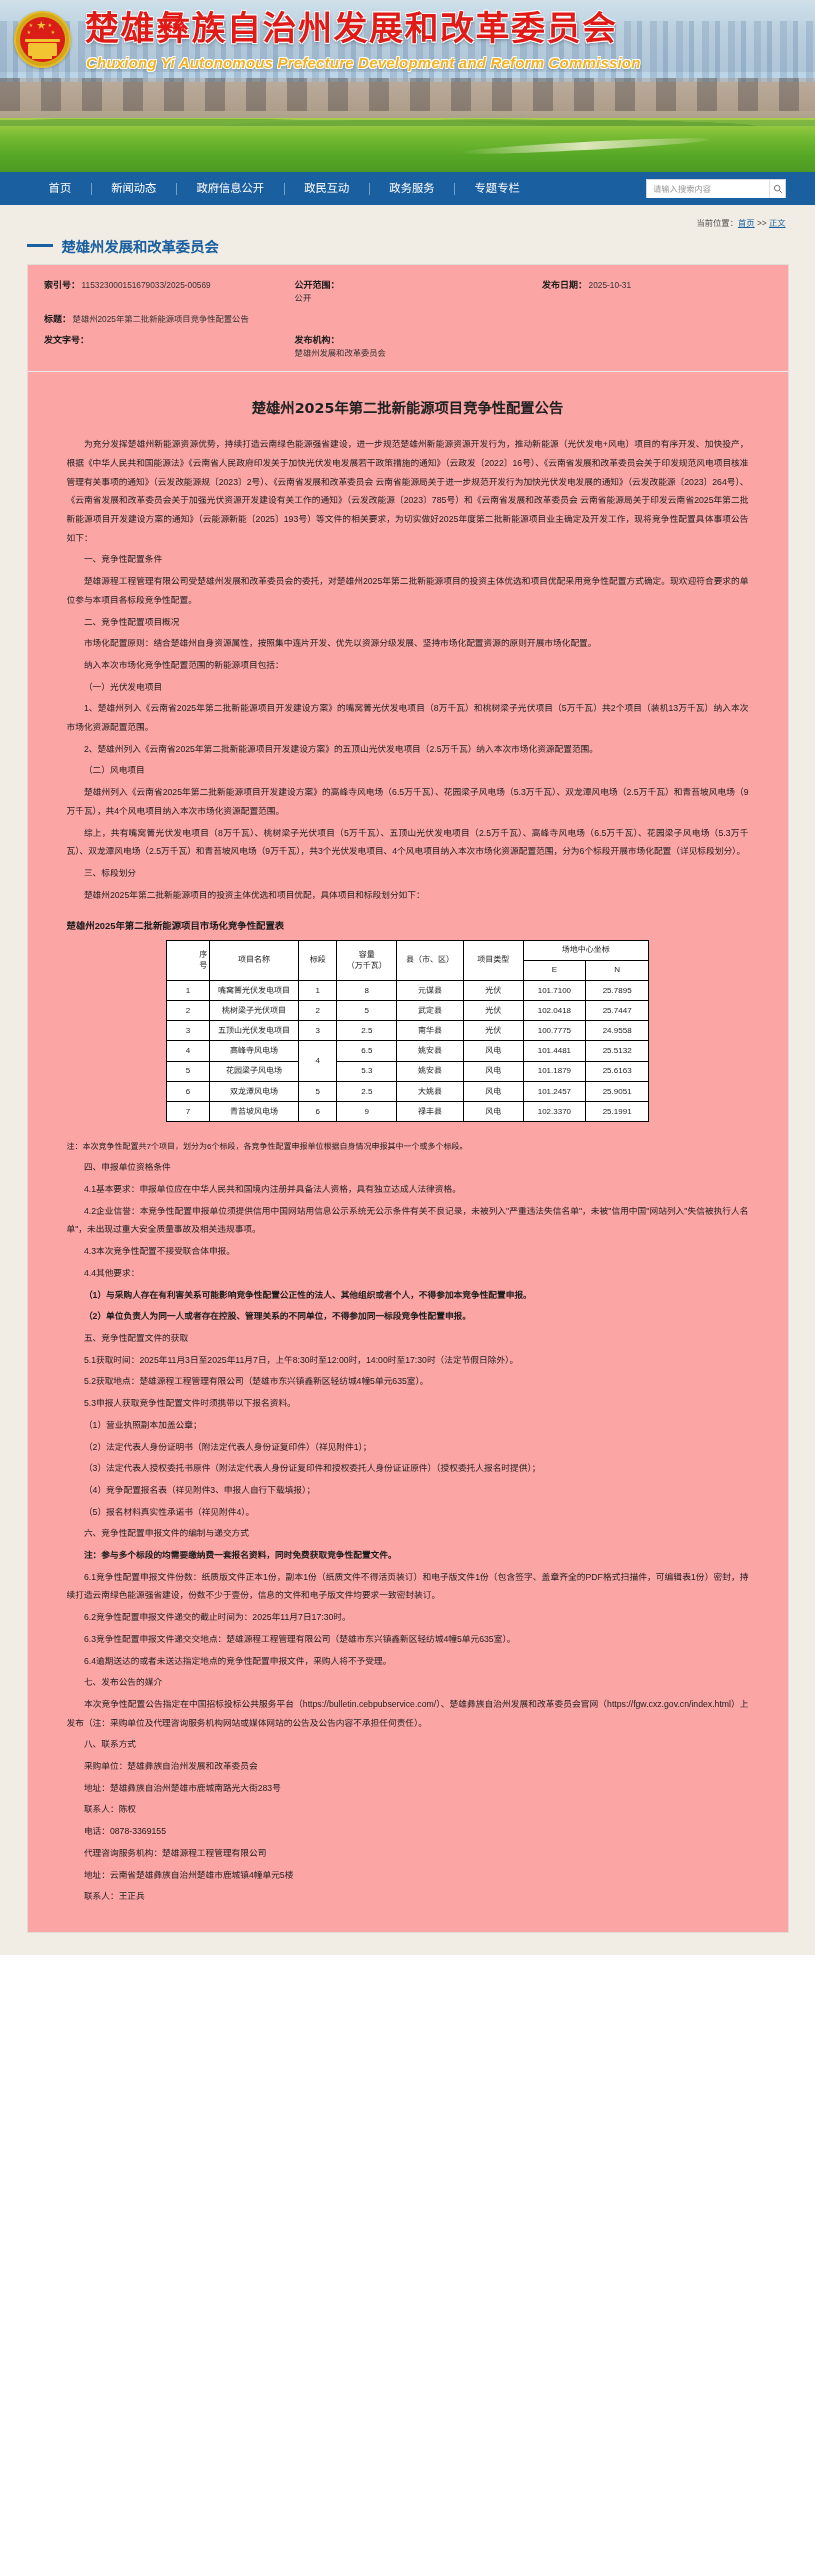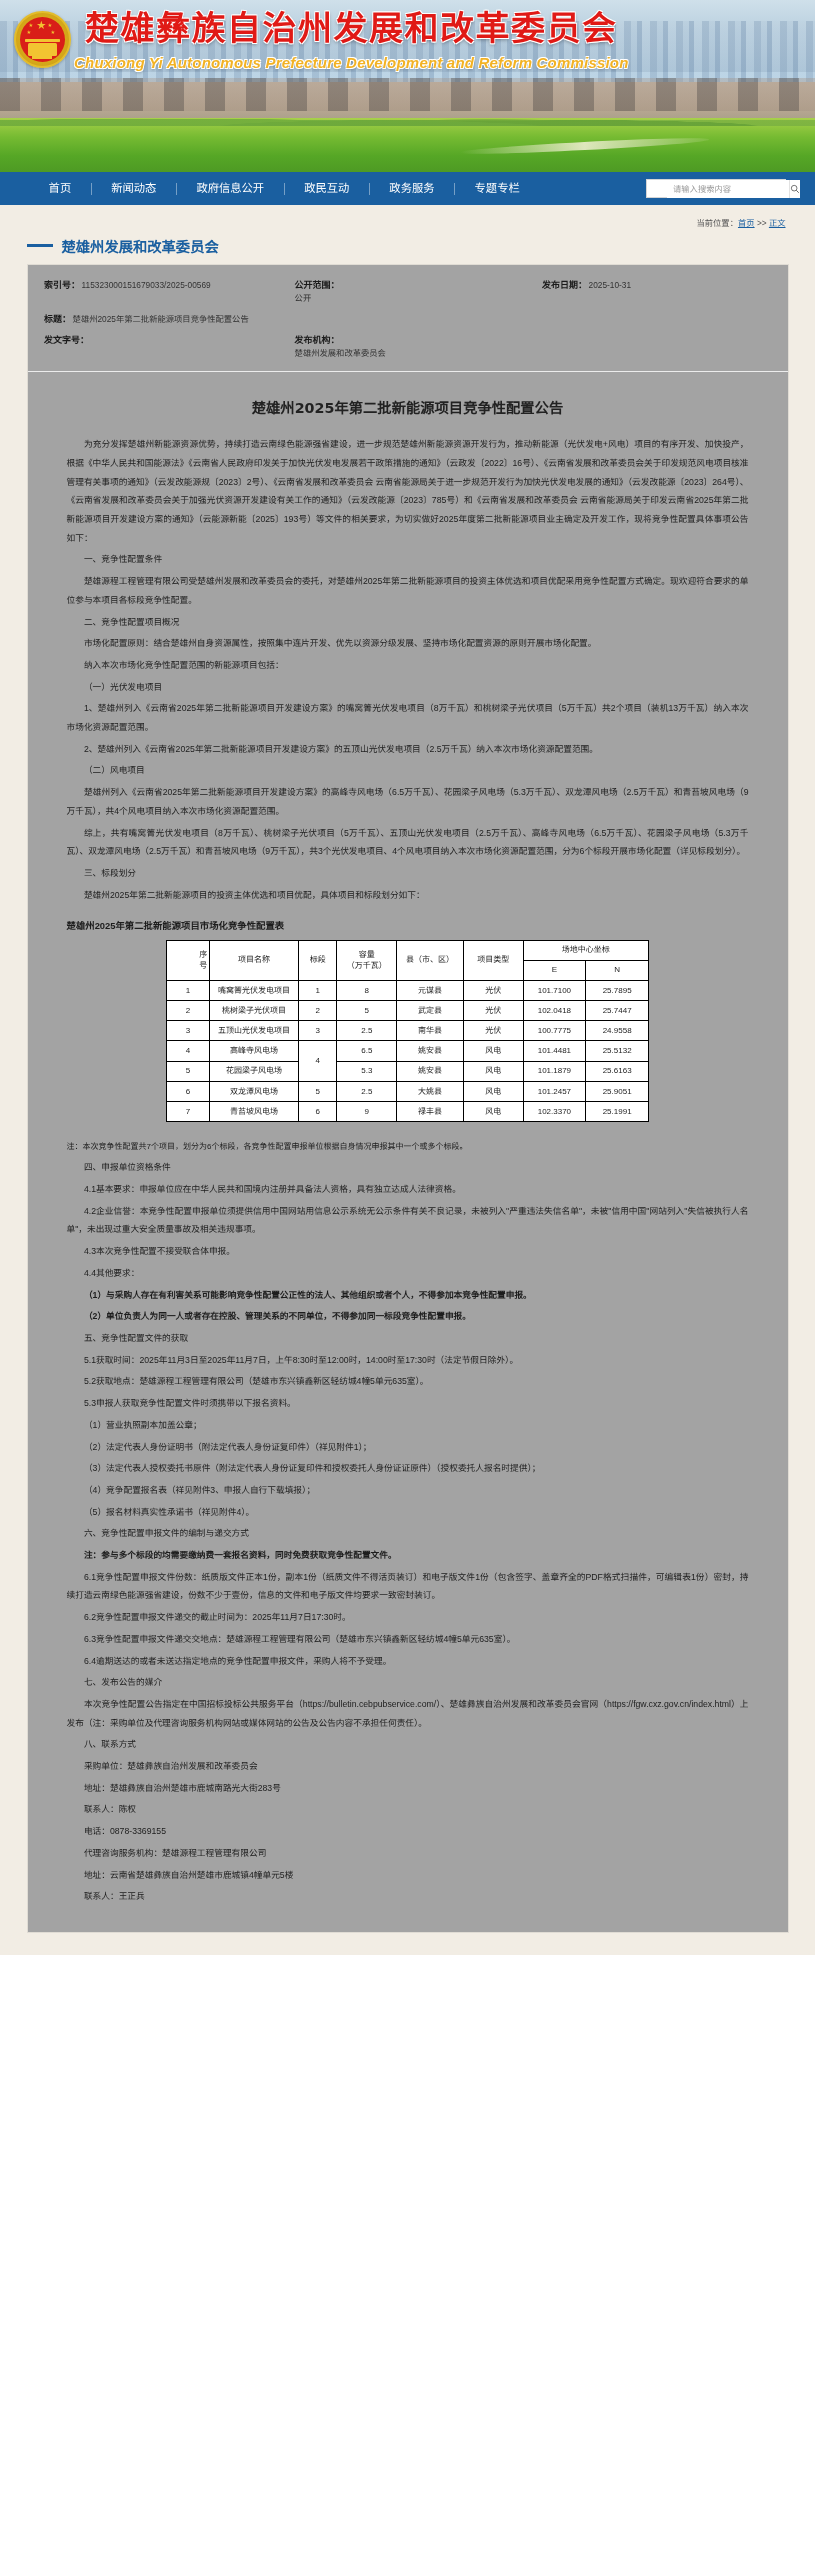--- a/index.html
+++ b/index.html
@@ -99,21 +99,21 @@
     position:absolute; left:85px; top:1px;
     font-size:34px; font-weight:bold; letter-spacing:1.5px;
     color:#e01a16;
     text-shadow:
       -0.8px -0.8px 0 #fff, 0.8px -0.8px 0 #fff, -0.8px 0.8px 0 #fff, 0.8px 0.8px 0 #fff,
       0 1.5px 3.8px rgba(0,0,0,.35);
     font-family:"DejaVu Sans","Liberation Sans",sans-serif;
     white-space:nowrap;
   }
   .banner-subtitle {
-    position:absolute; left:74px; top:54px;
+    position:absolute; left:86px; top:54px;
     font-size:15px; font-style:italic; font-weight:bold;
     color:#f2b224; letter-spacing:0.2px;
     text-shadow:-0.8px -0.8px 0 #fff,0.8px -0.8px 0 #fff,-0.8px 0.8px 0 #fff,0.8px 0.8px 0 #fff,0 1.5px 3px rgba(0,0,0,.3);
     white-space:nowrap;
   }
 
   
   .navbar {
     width:815px; height:33px;
     background:#1a5fa0;
@@ -126,21 +126,21 @@
     padding:0 19.6px; line-height:33px; white-space:nowrap; cursor:pointer;
   }
   .nav-sep { width:0.8px; height:12px; background:rgba(255,255,255,.4); }
   .nav-search {
     margin-left:auto; display:flex; align-items:center;
     background:#fff; height:19.6px; width:140px;
     border:0.8px solid #d5d5d5;
   }
   .nav-search input {
     border:0; outline:0; flex:1; height:18px; padding:0 6px;
-    font-size:8.3px; color:#333; font-family:"Liberation Sans",sans-serif;margin-left:20px;
+    font-size:8.3px; color:#333; font-family:"Liberation Sans",sans-serif;
   }
   .nav-search input::placeholder { color:#9a9a9a; }
   .search-btn {
     width:21px; height:18px; border-left:0.8px solid #e2e2e2;
     display:flex; align-items:center; justify-content:center;
     background:#fff; cursor:pointer;
   }
 
   
   .page-bg { width:815px; background:#f2ede4; padding-bottom:22.6px; }
@@ -152,21 +152,21 @@
 
   .section-title {
     width:762px; margin:0 auto; padding:3px 0 7.5px 0;
     display:flex; align-items:center; gap:9px;
   }
   .section-title .bar { width:26px; height:3px; background:#1a5fa0; }
   .section-title .txt { font-size:14.3px; font-weight:bold; color:#1a5fa0; }
 
   .card {
     width:762px; margin:0 auto;
-    background:#a3a3a3; border:0.8px solid #e0dcd4;
+    background:#fca5a5; border:0.8px solid #e0dcd4;
   }
 
   
   .meta { padding:10.6px 16.6px 7.5px 16.6px; border-bottom:0.8px solid #ececec; }
   .meta-row { display:flex; padding:3.8px 0; font-size:8.3px; line-height:1.5; }
   .meta-cell { display:flex; align-items:baseline; }
   .meta-cell.c1 { width:249px; }
   .meta-cell.c2 { width:249px;flex-direction:column; }
   .meta-cell.c3 { flex:1; }
   .meta-cell.full { width:100%; }

